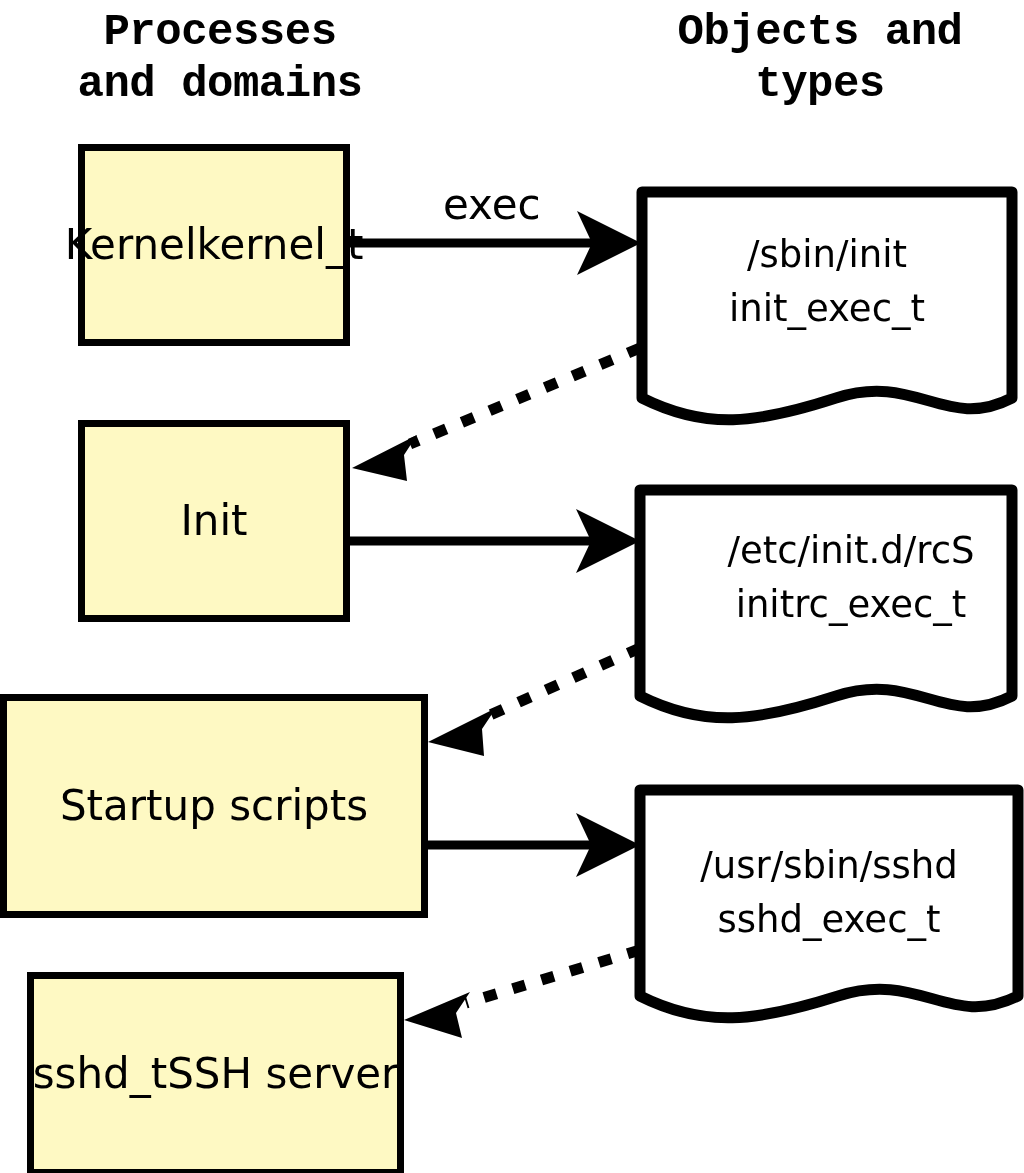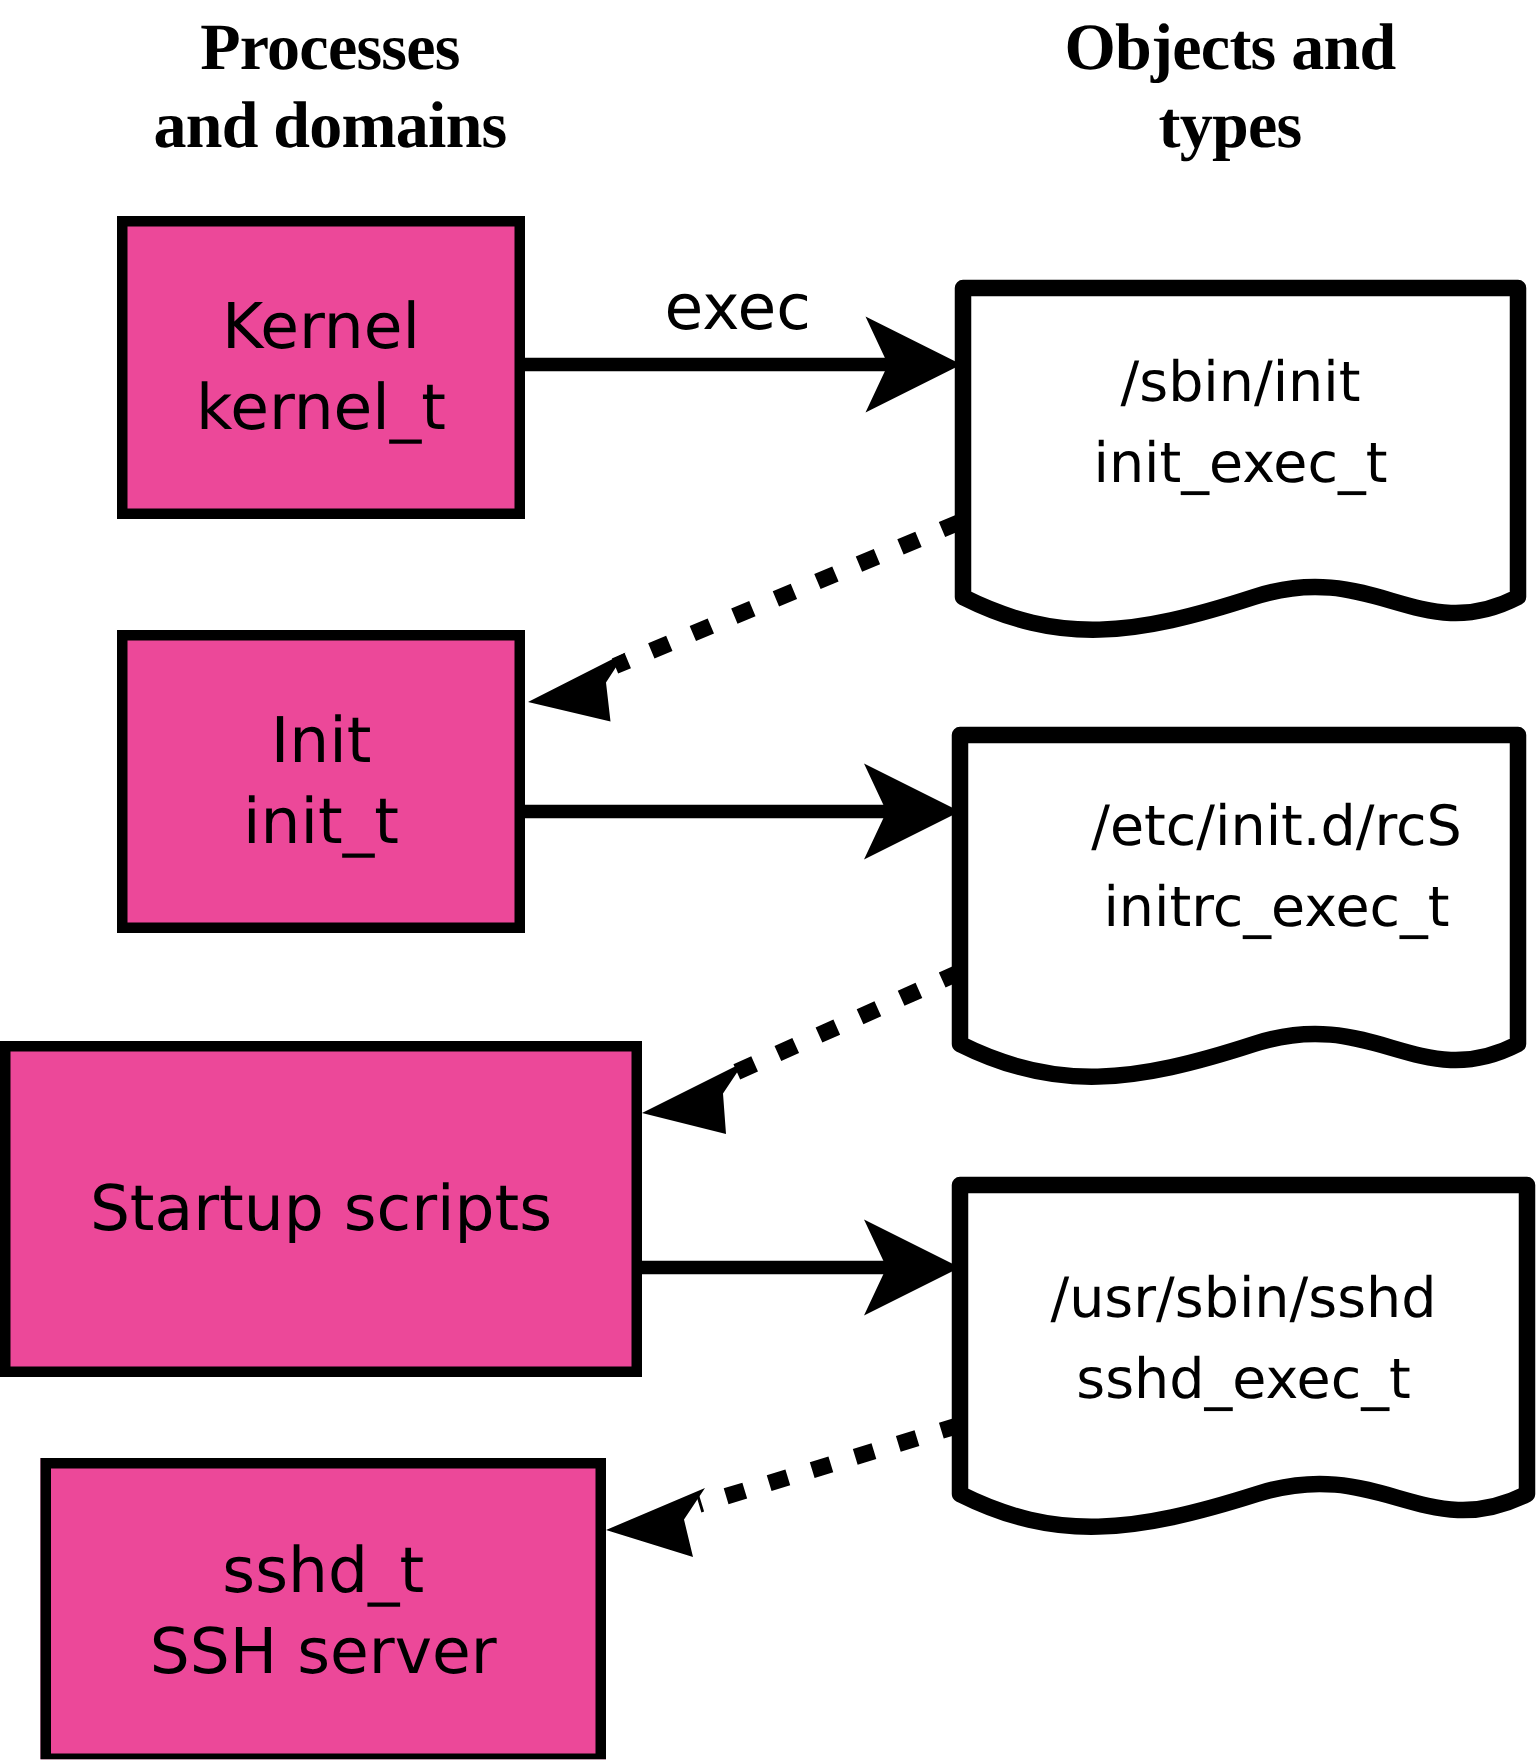--- a/index.html
+++ b/index.html
@@ -12,39 +12,39 @@
   }
   #diagram-root {
     position: relative;
     width: 1024px;
     height: 1173px;
     background: #ffffff;
     overflow: hidden;
   }
   .column-header {
     position: absolute;
-    font-family: Liberation Serif, serif;
+    font-family: Liberation Mono, monospace;
     font-weight: bold;
     font-size: 44px;
     line-height: 52px;
     color: #000000;
     text-align: center;
     letter-spacing: -0.5px;
     white-space: pre-line;
   }
   #header-processes { left: 20px;  top: 6px;  width: 400px; }
   #header-objects   { left: 620px; top: 6px;  width: 400px; }
 
   .process-box {
     position: absolute;
     box-sizing: border-box;
     border: 7px solid #000000;
-    background: #ec4899;
+    background: #fef9c3;
     display: flex;
-    flex-direction: column;
+    flex-direction: row;
     align-items: center;
     justify-content: center;
     color: #000000;
   }
   .process-box .line {
     font-size: 42px;
     line-height: 54px;
     white-space: nowrap;
   }
 
@@ -134,21 +134,20 @@
 
   <div class="edge-label" style="left:443px; top:182px;">exec</div>
 
   <div class="process-box" style="left:78px; top:144px; width:272px; height:202px;">
     <div class="line">Kernel</div>
     <div class="line">kernel_t</div>
   </div>
 
   <div class="process-box" style="left:78px; top:420px; width:272px; height:202px;">
     <div class="line">Init</div>
-    <div class="line">init_t</div>
   </div>
 
   <div class="process-box" style="left:0px; top:694px; width:428px; height:224px;">
     <div class="line">Startup scripts</div>
   </div>
 
   <div class="process-box" style="left:27px; top:972px; width:377px; height:204px;">
     <div class="line">sshd_t</div>
     <div class="line">SSH server</div>
   </div>

